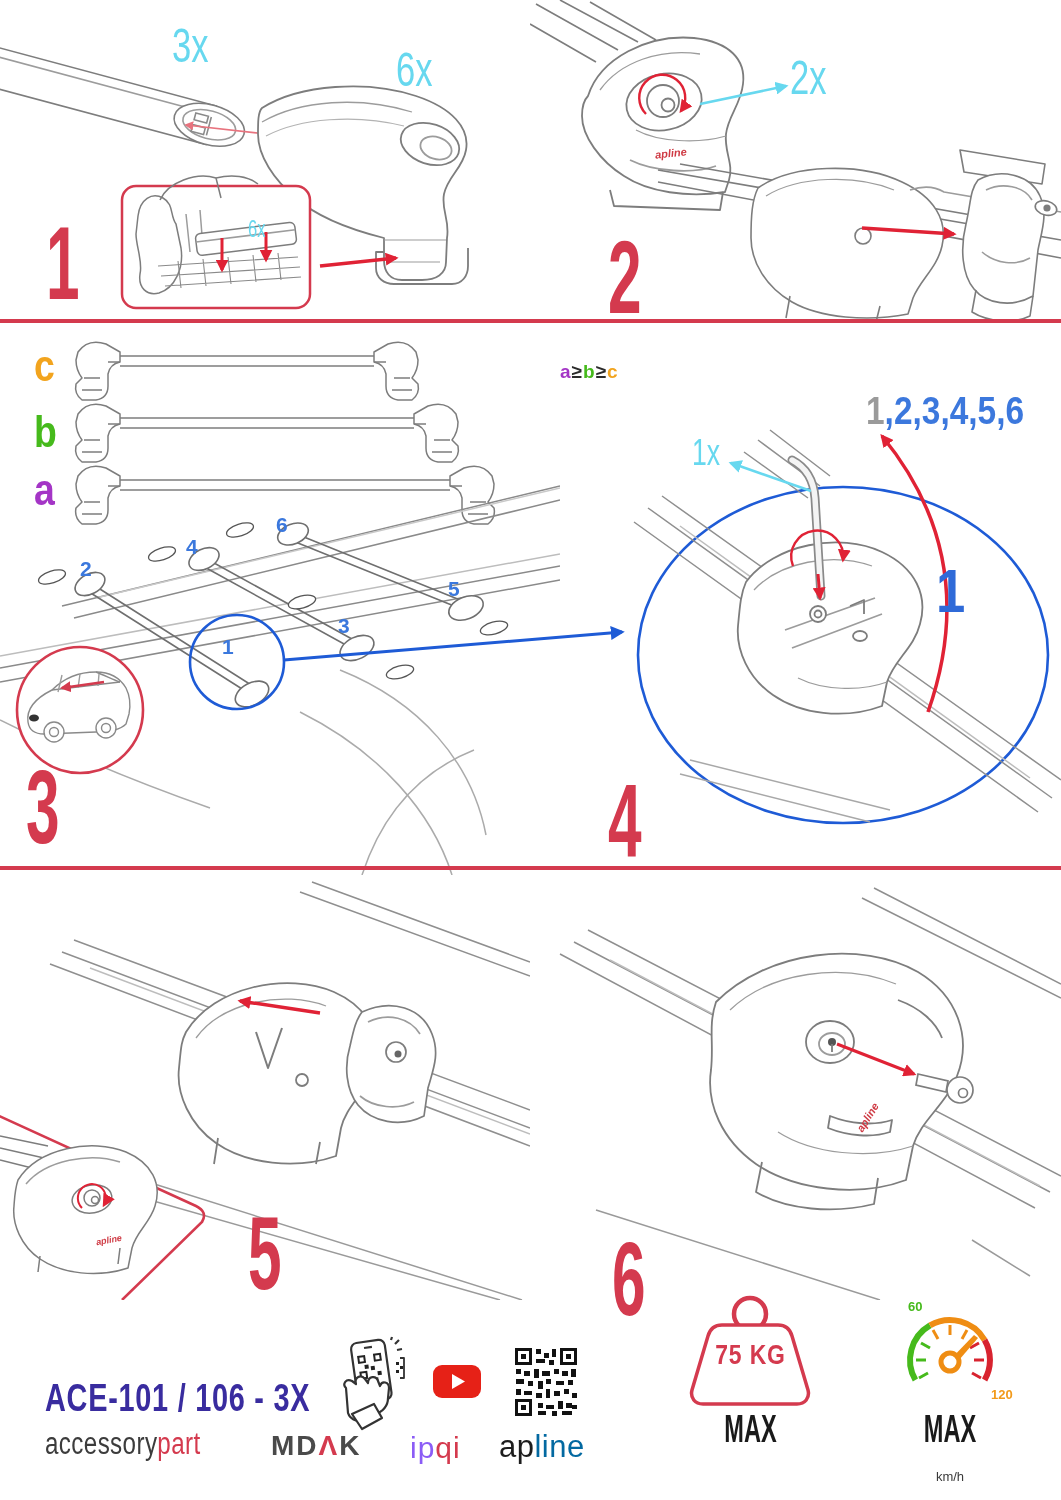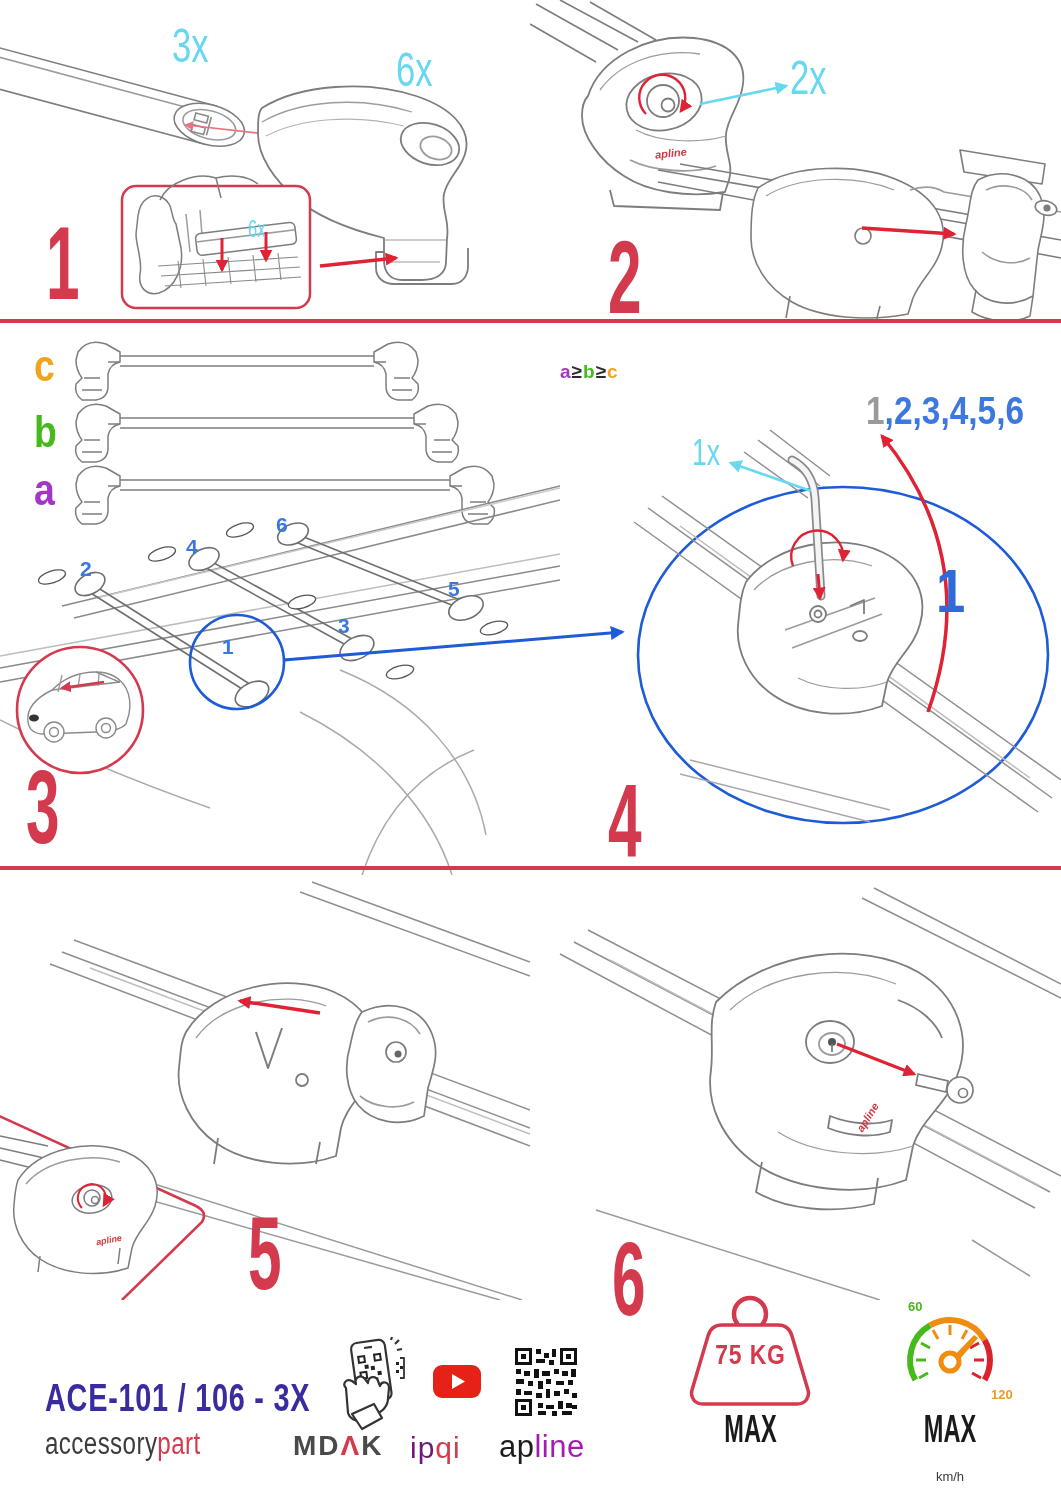--- a/index.html
+++ b/index.html
@@ -27,23 +27,23 @@
           transform:scaleX(0.85);transform-origin:left top;}
   .minilogo{position:absolute;font-size:11px;font-weight:700;font-style:italic;color:#cf3a44;line-height:1;}
   .model{position:absolute;font-size:39px;font-weight:700;color:#392c9f;line-height:1;
          transform:scaleX(0.74);transform-origin:left top;letter-spacing:1px;}
   .brand{position:absolute;font-size:31px;font-weight:400;line-height:1;
          transform:scaleX(0.78);transform-origin:left top;letter-spacing:0.5px;}
   .brand .blk{color:#3c3c3c;} .brand .red{color:#d43a4e;}
   .mdak{position:absolute;font-size:28px;font-weight:700;color:#4a4a4a;line-height:1;letter-spacing:2px;}
   .mdak .caret{color:#d43a4e;}
   .ipqi{position:absolute;font-size:30px;font-weight:400;line-height:1;letter-spacing:1px;}
-  .ipqi .gry{color:#701a75;} .ipqi .red{color:#d43a4e;}
+  .ipqi .gry{color:#8b5cf6;} .ipqi .red{color:#d43a4e;}
   .apline{position:absolute;font-size:31px;font-weight:400;line-height:1;letter-spacing:0.5px;}
-  .apline .blk{color:#1d1d1d;} .apline .red{color:#a21caf;}
+  .apline .blk{color:#1d1d1d;} .apline .red{color:#0369a1;}
   .wval{position:absolute;width:145px;text-align:center;font-size:27px;font-weight:700;color:#d43a4e;
         line-height:1;transform:scaleX(0.85);transform-origin:center top;letter-spacing:1px;}
   .maxlab{position:absolute;text-align:center;font-size:38px;font-weight:700;color:#1a1a1a;line-height:1;
           transform:scaleX(0.62);transform-origin:center top;}
   .spd-lo{position:absolute;font-size:13px;font-weight:700;color:#46ba1c;line-height:1;}
   .spd-hi{position:absolute;font-size:13px;font-weight:700;color:#f29a1a;line-height:1;}
   .spd-unit{position:absolute;text-align:center;font-size:13px;color:#3a3a3a;line-height:1;}
 </style>
 </head>
 <body>
@@ -372,21 +372,21 @@
   <div class="roofnum" style="left:448px;top:578px">5</div>
   <div class="roofnum" style="left:276px;top:514px">6</div>
 
   <div class="minilogo" style="left:655px;top:148px;transform:rotate(-6deg)">apline</div>
   <div class="minilogo" style="left:96px;top:1236px;transform:rotate(-10deg);font-size:9px">apline</div>
   <div class="minilogo" style="left:852px;top:1112px;transform:rotate(-58deg)">apline</div>
 
   <div class="model" style="left:45px;top:1378px">ACE-101 / 106 - 3X</div>
   <div class="brand" style="left:45px;top:1428px"><span class="blk">accessory</span><span class="red">part</span></div>
 
-  <div class="mdak" style="left:293px;top:1432px"><span>MD</span><span class="caret">Λ</span><span>K</span></div>
+  <div class="mdak" style="left:271px;top:1432px"><span>MD</span><span class="caret">Λ</span><span>K</span></div>
 
   <svg class="abs" style="left:338px;top:1336px" width="72" height="95" viewBox="0 0 72 95">
     <g stroke="#333" stroke-width="2.2" fill="#fff" stroke-linejoin="round">
       <g transform="rotate(-8 35 40)">
         <rect x="17" y="5" width="34" height="60" rx="6"></rect>
         <line x1="30" y1="11" x2="38" y2="11"></line>
         <g fill="#222" stroke="none">
           <rect x="22" y="18" width="8" height="8"></rect>
             <rect x="24" y="20" width="4" height="4" fill="#fff"></rect>
           <rect x="38" y="18" width="8" height="8"></rect>

